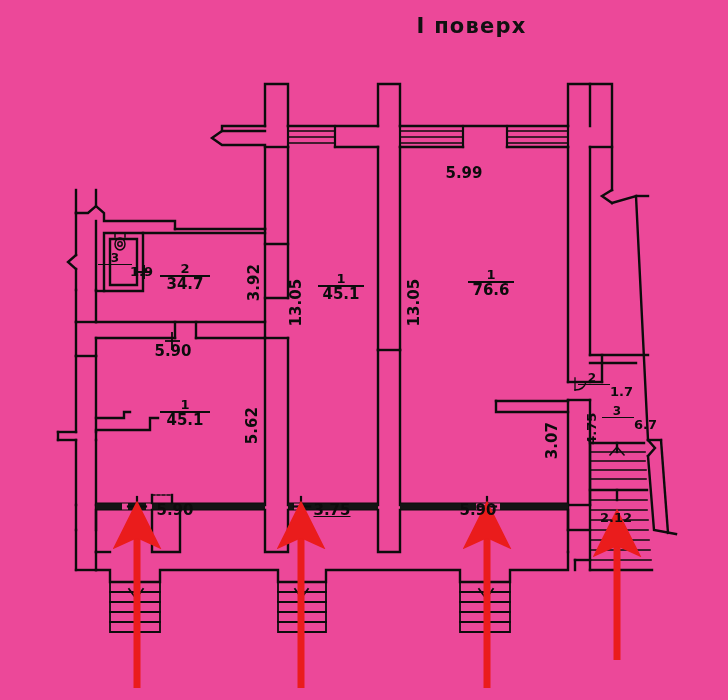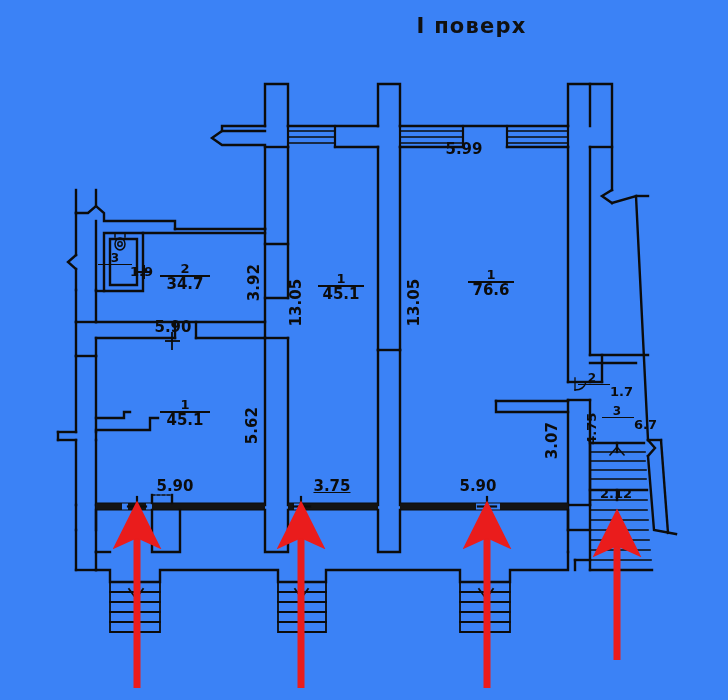--- a/index.html
+++ b/index.html
@@ -11,21 +11,21 @@
     width: 728px;
     height: 700px;
     font-family: "Liberation Sans", sans-serif;
     overflow: hidden;
     position: relative;
   }
   #plan-root {
     position: relative;
     width: 728px;
     height: 700px;
-    background: #3b82f6;
+    background: #ec4899;
   }
   #plan-title {
     position: absolute;
     left: 0;
     top: 14px;
     width: 728px;
     text-align: center;
     font-family: "DejaVu Sans", sans-serif;
     font-size: 21px;
     font-weight: 600;
@@ -65,20 +65,21 @@
     font-weight: 700;
     border-top: 2px solid #0c0c0c;
     padding-top: 0px;
     margin-top: 0px;
   }
   .room-small .room-num { font-size: 12px; }
   .room-small .room-area { font-size: 13px; border-top-width: 1.6px; padding-left: 32px; }
   .dim-h {
     font-size: 15px;
     font-weight: 700;
+    margin-top: 24px;
   }
   .dim-v {
     font-size: 15px;
     font-weight: 700;
     transform-origin: 50% 50%;
     transform: rotate(-90deg);
   }
   .dim-sm { font-size: 13px; }
 </style>
 </head>

